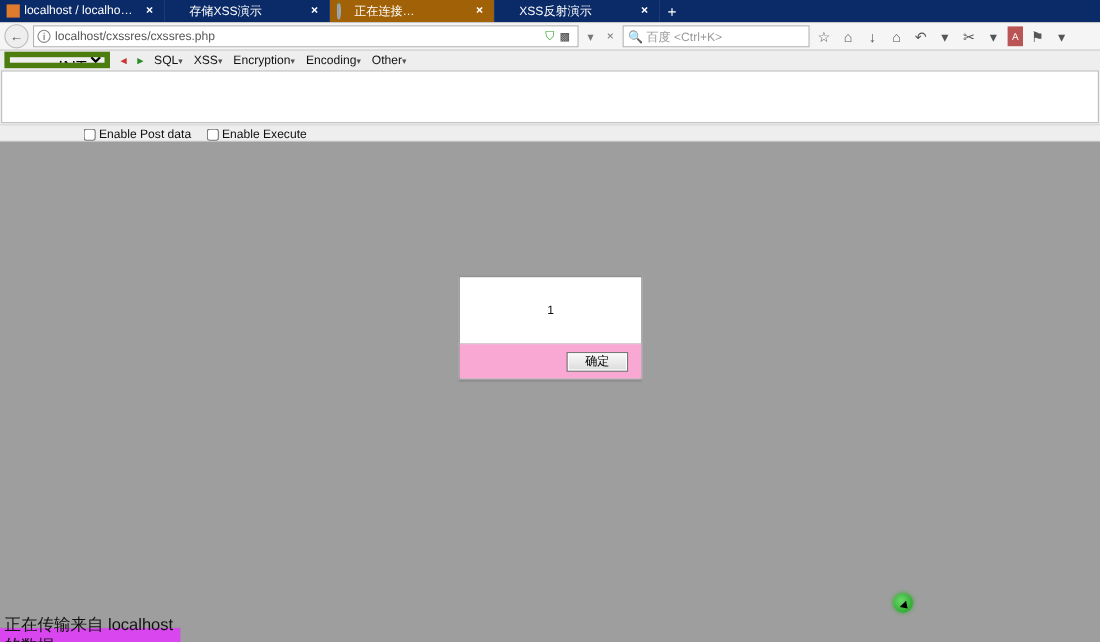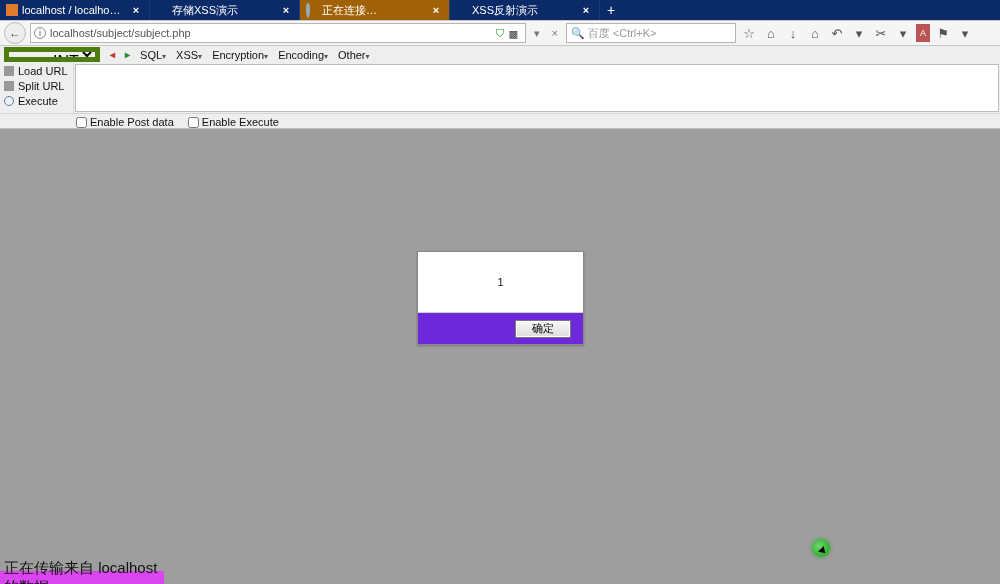--- a/index.html
+++ b/index.html
@@ -45,21 +45,21 @@
   .ic-load{background:#999;}
   .ic-split{background:#999;}
   .ic-exec{border:1px solid #5a7ab0;border-radius:50%;width:8px;height:8px;}
   .hb-text{flex:1;height:48px;border:1px solid #bcbcbc;background:#fff;margin:1px;}
   .hb-checks{height:15px;display:flex;align-items:flex-end;gap:14px;padding-left:76px;font-size:11px;border-top:1px solid #d6d6d6;color:#111;}
   .hb-checks label{display:flex;align-items:center;gap:3px;}
   .hb-checks input{margin:0;width:11px;height:11px;}
   
   .dialog{position:absolute;left:417px;top:251px;width:167px;background:#fff;border:1px solid #888;box-shadow:0 1px 2px rgba(0,0,0,0.25);}
   .dialog-body{height:60px;display:flex;align-items:center;justify-content:center;font-size:11px;color:#111;}
-  .dialog-foot{border-top:1px solid #d0d0d0;background:#6d28d9;height:32px;display:flex;align-items:center;justify-content:flex-end;padding:0 12px;}
+  .dialog-foot{border-top:1px solid #d0d0d0;background:#f9a8d4;height:32px;display:flex;align-items:center;justify-content:flex-end;padding:0 12px;}
   .dialog-foot button{min-width:56px;height:18px;border:1px solid #777;background:linear-gradient(#f8f8f8,#dcdcdc);font-size:11px;font-family:inherit;cursor:pointer;padding:0 6px;box-shadow:inset 0 0 0 1px #fff;}
   
   .statusbar{position:absolute;left:0;bottom:0;height:14px;background:#d946ef;border-top:1px solid #999;display:flex;align-items:center;padding:0 4px;font-size:15px;color:#111;width:164px;}
   
   .cursor{position:absolute;left:812px;top:539px;width:18px;height:18px;border-radius:50%;background:radial-gradient(circle at 40% 40%, #6bd86b, #2aa62a 80%);box-shadow:0 0 4px #3a3;}
   .cursor::after{content:'';position:absolute;left:8px;top:8px;width:0;height:0;border-left:6px solid #000;border-top:4px solid transparent;border-bottom:4px solid transparent;transform:rotate(45deg);}
 </style>
 </head>
 <body>
 
@@ -86,21 +86,21 @@
   </div>
   <div class="newtab">+</div>
 </div>
 
 <div class="navbar">
   <div class="navbtn">
       <span>←</span>
     </div>
   <div class="urlbox">
     <span class="info">i</span>
-    <span class="urltext">localhost/subject/subject.php</span>
+    <span class="urltext">localhost/cxssres/cxssres.php</span>
     <span class="shield">⛉</span>
     <span class="qr toolicon">▩</span>
   </div>
   <span class="url-dd">▾</span>
   <span class="url-x">×</span>
   <div class="searchbox">
     <span class="mag">🔍</span>
     <span>百度 &lt;Ctrl+K&gt;</span>
   </div>
   <span class="toolicon">☆</span>
@@ -128,34 +128,20 @@
     </select>
     <span class="hb-arrow left">◂</span>
     <span class="hb-arrow right">▸</span>
     <span class="hb-menuitem"><span>SQL</span><span class="dd">▾</span></span>
     <span class="hb-menuitem"><span>XSS</span><span class="dd">▾</span></span>
     <span class="hb-menuitem"><span>Encryption</span><span class="dd">▾</span></span>
     <span class="hb-menuitem"><span>Encoding</span><span class="dd">▾</span></span>
     <span class="hb-menuitem"><span>Other</span><span class="dd">▾</span></span>
   </div>
   <div class="hb-body">
-    <div class="hb-side">
-      <div class="hb-sideitem">
-          <span class="ic ic-load"></span>
-          <span>Load URL</span>
-        </div>
-      <div class="hb-sideitem">
-          <span class="ic ic-split"></span>
-          <span>Split URL</span>
-        </div>
-      <div class="hb-sideitem">
-          <span class="ic ic-exec"></span>
-          <span>Execute</span>
-        </div>
-    </div>
     <div class="hb-text"></div>
   </div>
   <div class="hb-checks">
     <label>
         <input type="checkbox" style="">
         <span>Enable Post data</span>
       </label>
     <label>
         <input type="checkbox" style="">
         <span>Enable Execute</span>

